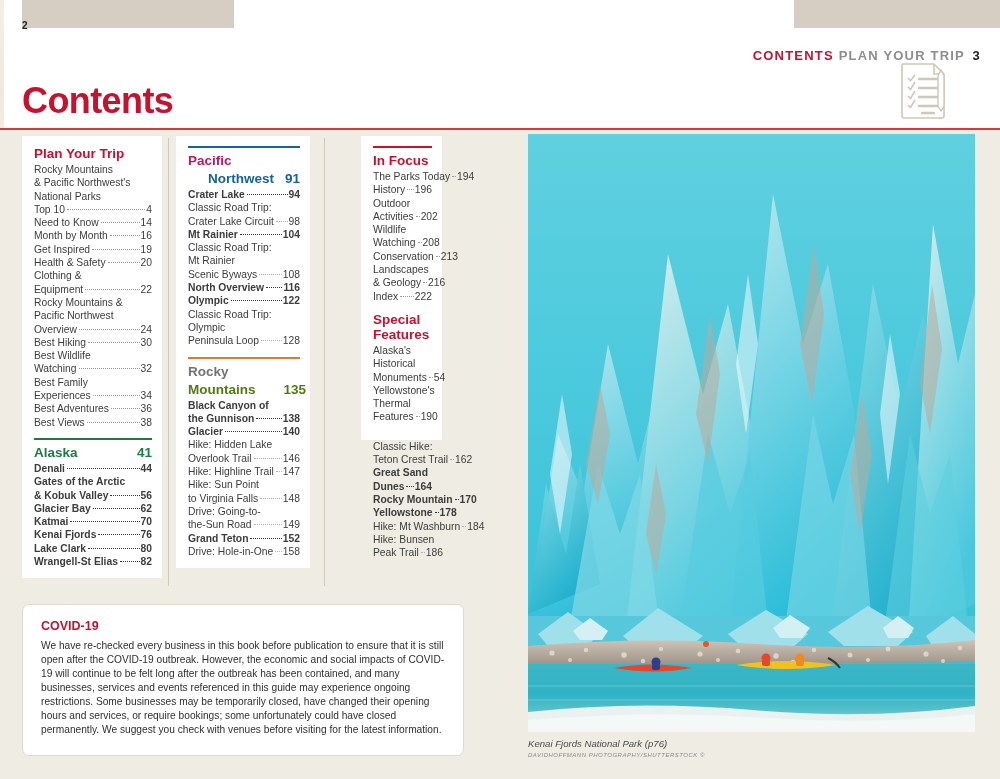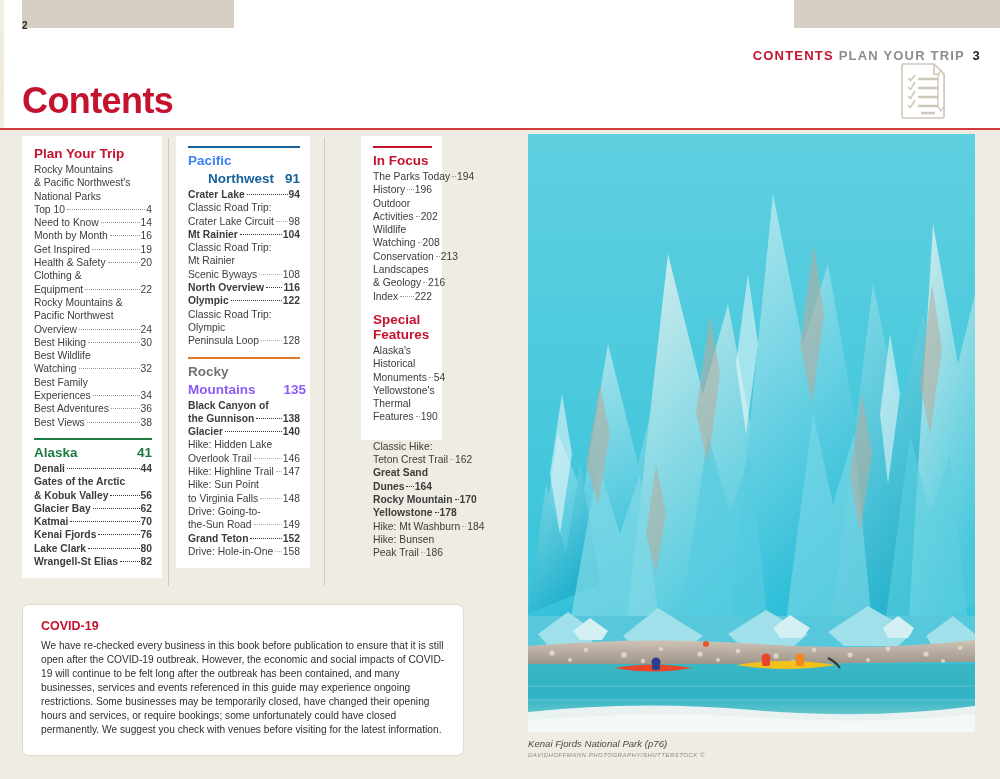--- a/index.html
+++ b/index.html
@@ -319,21 +319,21 @@
               </li>
             </ul>
           </div>
         </div>
     </div>
 
     <div class="col col2">
       <div class="col-inner" id="c2">
           <div class="sec">
             <div class="sec-rule" style="background: rgb(22, 99, 155);"></div>
-            <div class="sec-head-plain" style="color: #3b82f6;">Pacific</div>
+            <div class="sec-head-plain" style="color: #be185d;">Pacific</div>
             <div class="sec-head" style="color: rgb(22, 99, 155); padding-left: 20px;">
               <span class="t">Northwest</span>
               <span class="n">91</span>
             </div>
             <ul class="toc">
               <li class="bold">
                 <span class="lbl">Crater Lake</span>
                 <span class="dots"></span>
                 <span class="pg">94</span>
               </li>
@@ -386,21 +386,21 @@
                 <span class="lbl">Peninsula Loop</span>
                 <span class="dots"></span>
                 <span class="pg">128</span>
               </li>
             </ul>
           </div>
           <div class="gap"></div>
           <div class="sec">
             <div class="sec-rule" style="background: rgb(224, 123, 38);"></div>
             <div class="sec-head-plain" style="color: #737373;">Rocky</div>
-            <div class="sec-head" style="color: #8b5cf6; gap: 28px;">
+            <div class="sec-head" style="color: #4d7c0f; gap: 28px;">
               <span class="t">Mountains</span>
               <span class="n">135</span>
             </div>
             <ul class="toc">
               <li class="bold cont">
                 <span class="lbl">Black Canyon of</span>
                 <span class="pg"></span>
               </li>
               <li class="bold">
                 <span class="lbl">the Gunnison</span>

